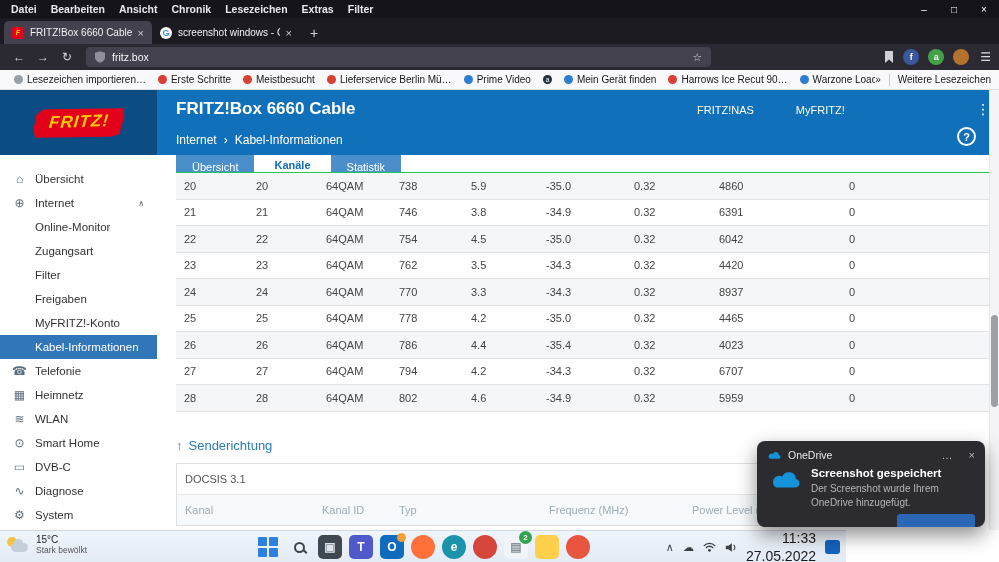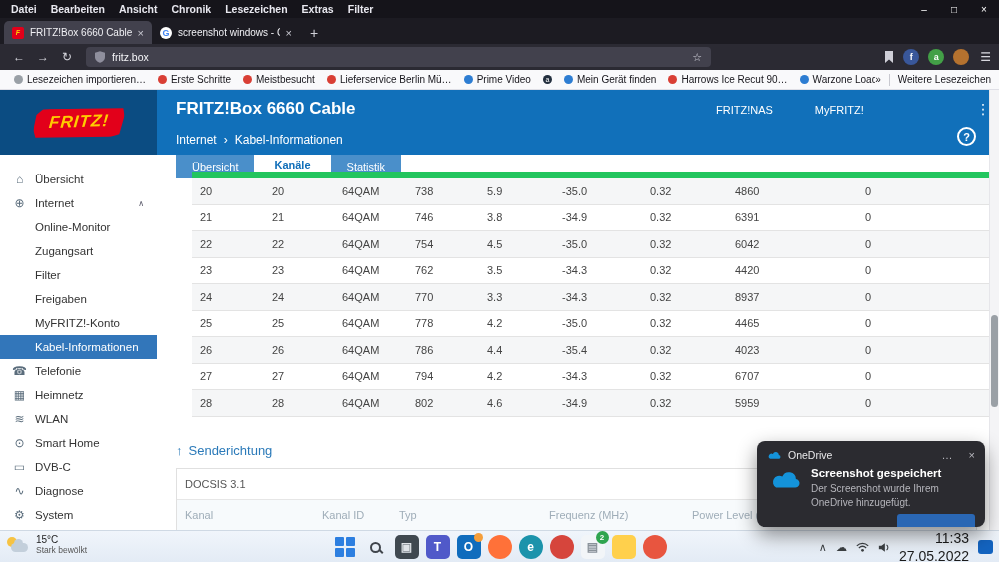--- a/index.html
+++ b/index.html
@@ -38,37 +38,37 @@
   .bm-dot{width:9px;height:9px;border-radius:50%;flex:none;color:#fff;font-size:7px;line-height:9px;text-align:center;}
   .bm-right{margin-left:auto;display:flex;align-items:center;gap:8px;white-space:nowrap;}
   .bm-sep{width:1px;height:12px;background:#c9c9d0;}
 
   
   .page{position:absolute;left:0;top:90px;width:999px;height:440px;background:#fff;}
   .pg-header{position:absolute;left:0;top:0;width:999px;height:65px;background:#1170ba;}
   .logo-box{position:absolute;left:0;top:0;width:157px;height:65px;background:#0b4c82;display:flex;align-items:center;justify-content:center;}
   .fritz-logo{background:#e2001a;color:#ffcc00;font-style:italic;font-weight:bold;font-size:17px;padding:4px 15px 6px;letter-spacing:1px;transform:skewX(-7deg) rotate(-2deg);clip-path:polygon(2% 18%,9% 0,98% 6%,100% 32%,96% 92%,87% 100%,3% 94%,0 68%);}
   .pg-title{position:absolute;left:176px;top:9px;color:#fff;font-size:17px;font-weight:bold;}
-  .hdr-links{position:absolute;left:716px;top:14px;display:flex;gap:42px;color:#fff;font-size:11px;}
+  .hdr-links{position:absolute;left:697px;top:14px;display:flex;gap:42px;color:#fff;font-size:11px;}
   .hdr-dots{position:absolute;right:9px;top:11px;color:#fff;font-size:14px;}
   .breadcrumb{position:absolute;left:176px;top:43px;color:#fff;font-size:12px;display:flex;gap:7px;align-items:center;}
   .help-circ{position:absolute;right:23px;top:37px;width:19px;height:19px;border:2px solid #fff;border-radius:50%;color:#fff;font-size:11px;font-weight:bold;display:flex;align-items:center;justify-content:center;}
   .app-tabs{position:absolute;left:176px;top:65px;height:23px;display:flex;gap:4px;}
   .app-tab{padding:0 16px;background:#4a8fca;color:#fff;font-size:11px;display:flex;align-items:center;}
   .app-tab.active{background:#fff;color:#0e6db8;font-weight:bold;border-bottom:3px solid #0c86d8;}
 
   .sidebar{position:absolute;left:0;top:65px;width:157px;bottom:0;background:#fff;padding-top:12px;font-size:11.5px;color:#333;}
   .side-item{height:24px;display:flex;align-items:center;gap:8px;padding-left:12px;}
   .side-item .ic{width:15px;color:#5b6d7c;font-size:12px;text-align:center;flex:none;}
   .side-item.lvl1{padding-left:35px;}
   .side-item.active{background:#3276ba;color:#fff;}
   .side-item .chev{margin-left:auto;margin-right:13px;font-size:8px;color:#556;}
 
   .content{position:absolute;left:157px;top:65px;right:10px;bottom:0;overflow:hidden;padding-left:19px;}
-  .chan-table{margin-top:17px;border-top:6px solid #22c55e;margin-left:16px;}
+  .chan-table{margin-top:17px;border-top:1px solid #22c55e;}
   .trow{display:grid;grid-template-columns:72px 70px 73px 72px 75px 88px 85px 130px 1fr;height:26.5px;align-items:center;border-bottom:1px solid #e3e3e3;font-size:11px;color:#444;}
   .trow:nth-child(odd){background:#f5f6f7;}
   .trow > div{padding-left:8px;}
   .sec-head{margin-top:26px;color:#2b7ab9;font-size:13px;display:flex;gap:6px;align-items:center;}
   .panel{margin-top:10px;margin-right:12px;border:1px solid #e0e0e0;}
   .panel-title{padding:9px 8px;font-size:11px;color:#555;border-bottom:1px solid #e6e6e6;}
   .panel-cols{display:grid;grid-template-columns:137px 77px 150px 143px 1fr;height:30px;align-items:center;background:#f7fafc;color:#9fadb8;font-size:11px;}
   .panel-cols > div{padding-left:8px;white-space:nowrap;}
 
   .pg-scroll{position:absolute;right:0;top:90px;width:10px;height:440px;background:#f4f4f6;border-left:1px solid #e6e6ea;}
@@ -78,21 +78,21 @@
   .toast{position:absolute;left:757px;top:441px;width:228px;height:86px;background:#2b2b30;border-radius:8px;box-shadow:0 8px 20px rgba(0,0,0,.45);color:#fff;overflow:hidden;z-index:6;}
   .toast-head{display:flex;align-items:center;gap:6px;padding:8px 10px 4px;}
   .toast-app{font-size:10.5px;color:#e8e8ea;flex:1;}
   .toast-ctrl{color:#b9b9bf;font-size:11px;margin-left:10px;}
   .toast-body{display:flex;gap:8px;padding:2px 12px 0;}
   .toast-title{font-size:11.5px;font-weight:bold;}
   .toast-desc{font-size:10px;color:#b5b5bb;line-height:1.35;margin-top:3px;width:152px;}
   .toast-btn{position:absolute;right:10px;bottom:0;width:78px;height:13px;background:#2a67b4;border-radius:3px 3px 0 0;}
 
   
-  .taskbar{position:absolute;left:0;top:530px;width:999px;height:32px;background:linear-gradient(#f0f5fb,#e3ebf5);border-top:1px solid #cfd9e4;}
+  .taskbar{position:absolute;left:0;top:530px;width:846px;height:32px;background:linear-gradient(#f0f5fb,#e3ebf5);border-top:1px solid #cfd9e4;}
   .weather{position:absolute;left:7px;top:3px;display:flex;align-items:center;gap:7px;}
   .w-icon{position:relative;width:22px;height:18px;}
   .w-sun{position:absolute;left:0;top:1px;width:10px;height:10px;border-radius:50%;background:#f6c344;}
   .w-cloud{position:absolute;left:4px;top:7px;width:17px;height:9px;border-radius:6px;background:#c3cfdb;}
   .w-cloud::before{content:"";position:absolute;left:3px;top:-4px;width:9px;height:9px;border-radius:50%;background:#c3cfdb;}
   .weather-txt .t1{font-size:10px;color:#1b1b1b;}
   .weather-txt .t2{font-size:8.5px;color:#555;}
   .task-center{position:absolute;left:50%;transform:translateX(-50%);top:4px;display:flex;gap:7px;}
   .task-icon{width:24px;height:24px;border-radius:5px;display:flex;align-items:center;justify-content:center;font-size:12px;font-weight:bold;position:relative;flex:none;}
   .task-icon.round{border-radius:50%;}

